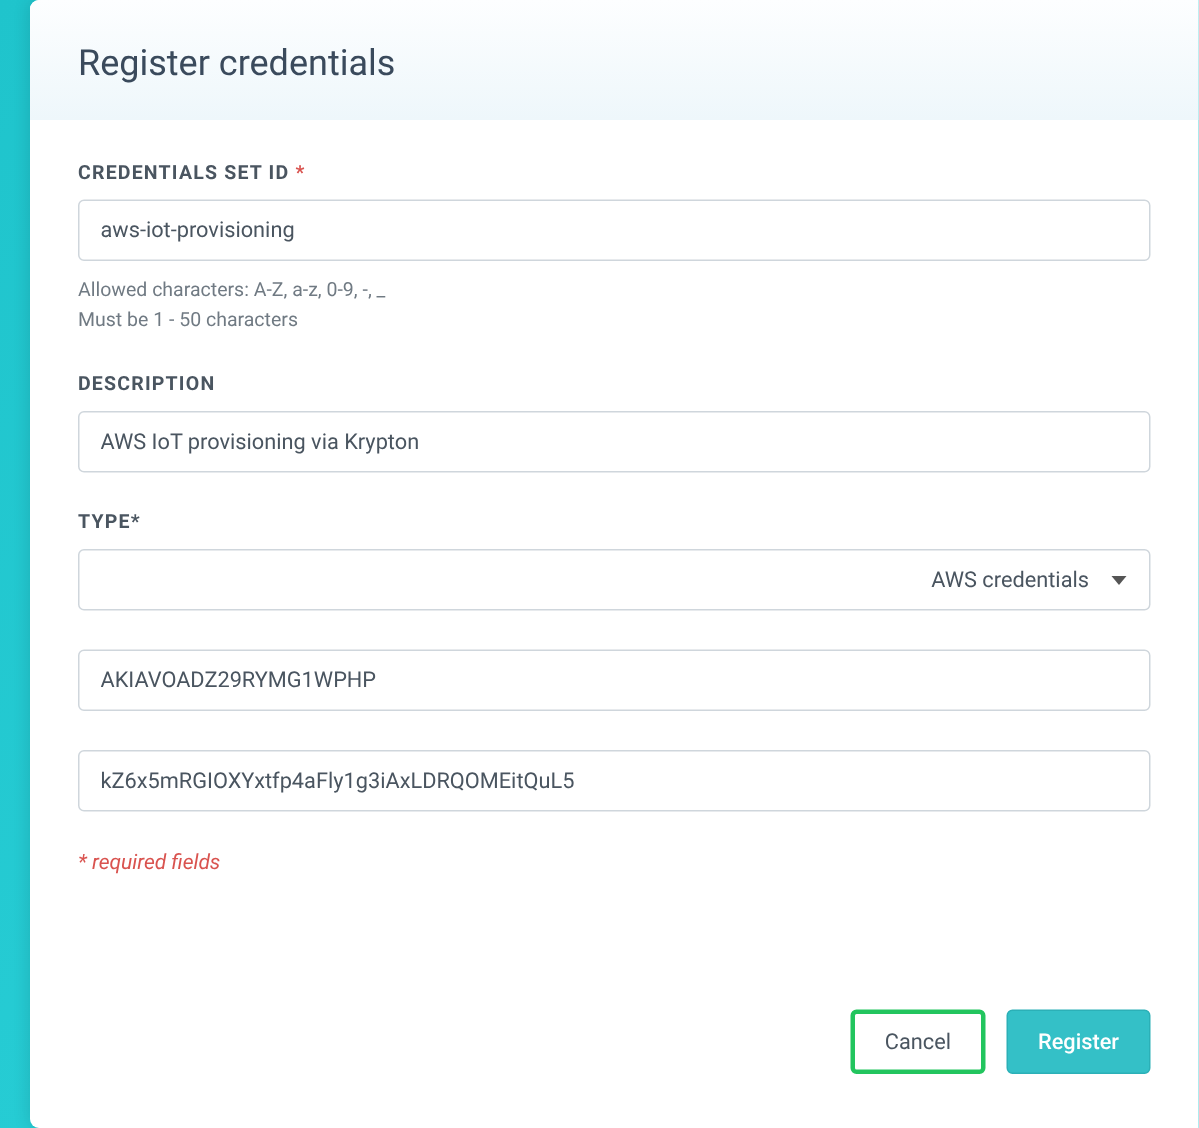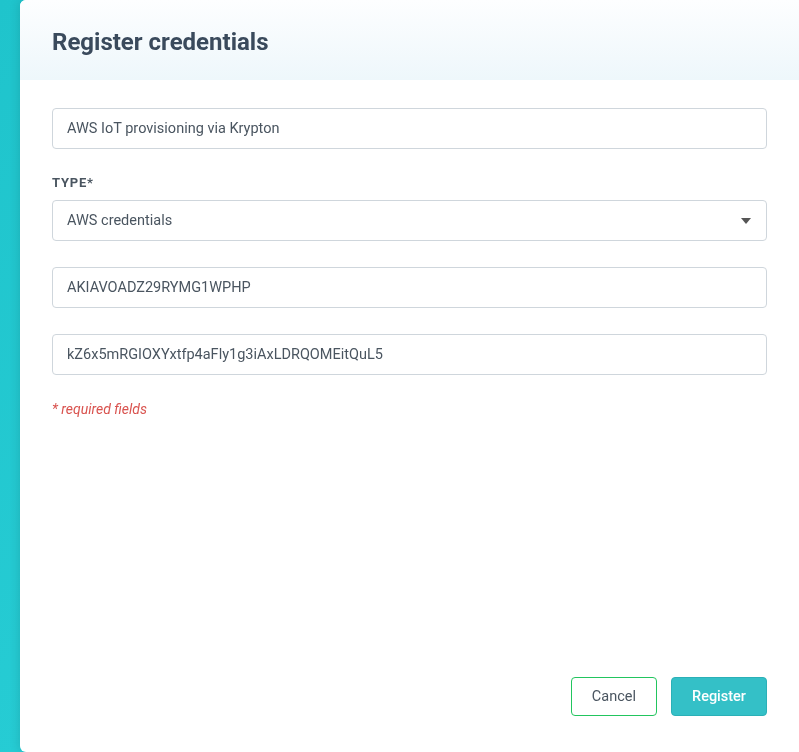--- a/index.html
+++ b/index.html
@@ -27,21 +27,21 @@
       display: flex;
       flex-direction: column;
     }
     .dialog-header {
       padding: 28px 32px 24px 32px;
       background: linear-gradient(180deg, #fdfeff 0%, #eef7fb 100%);
       border-radius: 6px 0 0 0;
     }
     .dialog-title {
       font-size: 24px;
-      font-weight: 700;
+      font-weight: 400;
       color: #3a4a5c;
     }
     .dialog-body {
       padding: 28px 32px 20px 32px;
       flex: 1;
     }
     .form-group {
       margin-bottom: 26px;
     }
     .form-group:last-child {
@@ -76,20 +76,21 @@
       border: 1px solid #cfd6dc;
       border-radius: 4px;
       font-size: 14.5px;
       color: #4a5560;
       background: #ffffff;
       font-family: inherit;
       appearance: none;
       -webkit-appearance: none;
       -moz-appearance: none;
       position: relative;
+      text-align: right;
     }
     .select-wrapper {
       position: relative;
     }
     .select-caret {
       position: absolute;
       right: 16px;
       top: 50%;
       transform: translateY(-50%);
       pointer-events: none;
@@ -120,21 +121,21 @@
     .btn {
       padding: 10px 20px;
       border-radius: 4px;
       font-size: 14.5px;
       font-family: inherit;
       cursor: pointer;
       border: 1px solid transparent;
     }
     .btn-secondary {
       background: #ffffff;
-      border: 1px solid #22c55e;
+      border: 3px solid #22c55e;
       color: #4a5560;
     }
     .btn-primary {
       background: #34c0c7;
       border: 1px solid #2bb0b7;
       color: #ffffff;
       font-weight: 500;
     }
     
     .deco {
@@ -150,22 +151,33 @@
 
 <div class="deco"></div>
 
 <div class="dialog">
   <div class="dialog-header">
     <h1 class="dialog-title">Register credentials</h1>
   </div>
 
   <div class="dialog-body">
 
-
-    <div class="form-group">
+    <div class="form-group">
+      <label class="form-label">
+        <span>CREDENTIALS SET ID</span><span class="required-asterisk"> *</span>
+      </label>
+      <input type="text" class="form-input" value="aws-iot-provisioning" style="">
+      <div class="help-text">
+        <div>Allowed characters: A-Z, a-z, 0-9, -, _</div>
+        <div>Must be 1 - 50 characters</div>
+      </div>
+    </div>
+
+    <div class="form-group">
+      <label class="form-label">DESCRIPTION</label>
       <input type="text" class="form-input" value="AWS IoT provisioning via Krypton" style="">
     </div>
 
     <div class="form-group">
       <label class="form-label">TYPE*</label>
       <div class="select-wrapper">
         <select class="form-select">
           <option>AWS credentials</option>
         </select>
         <span class="select-caret"></span>

